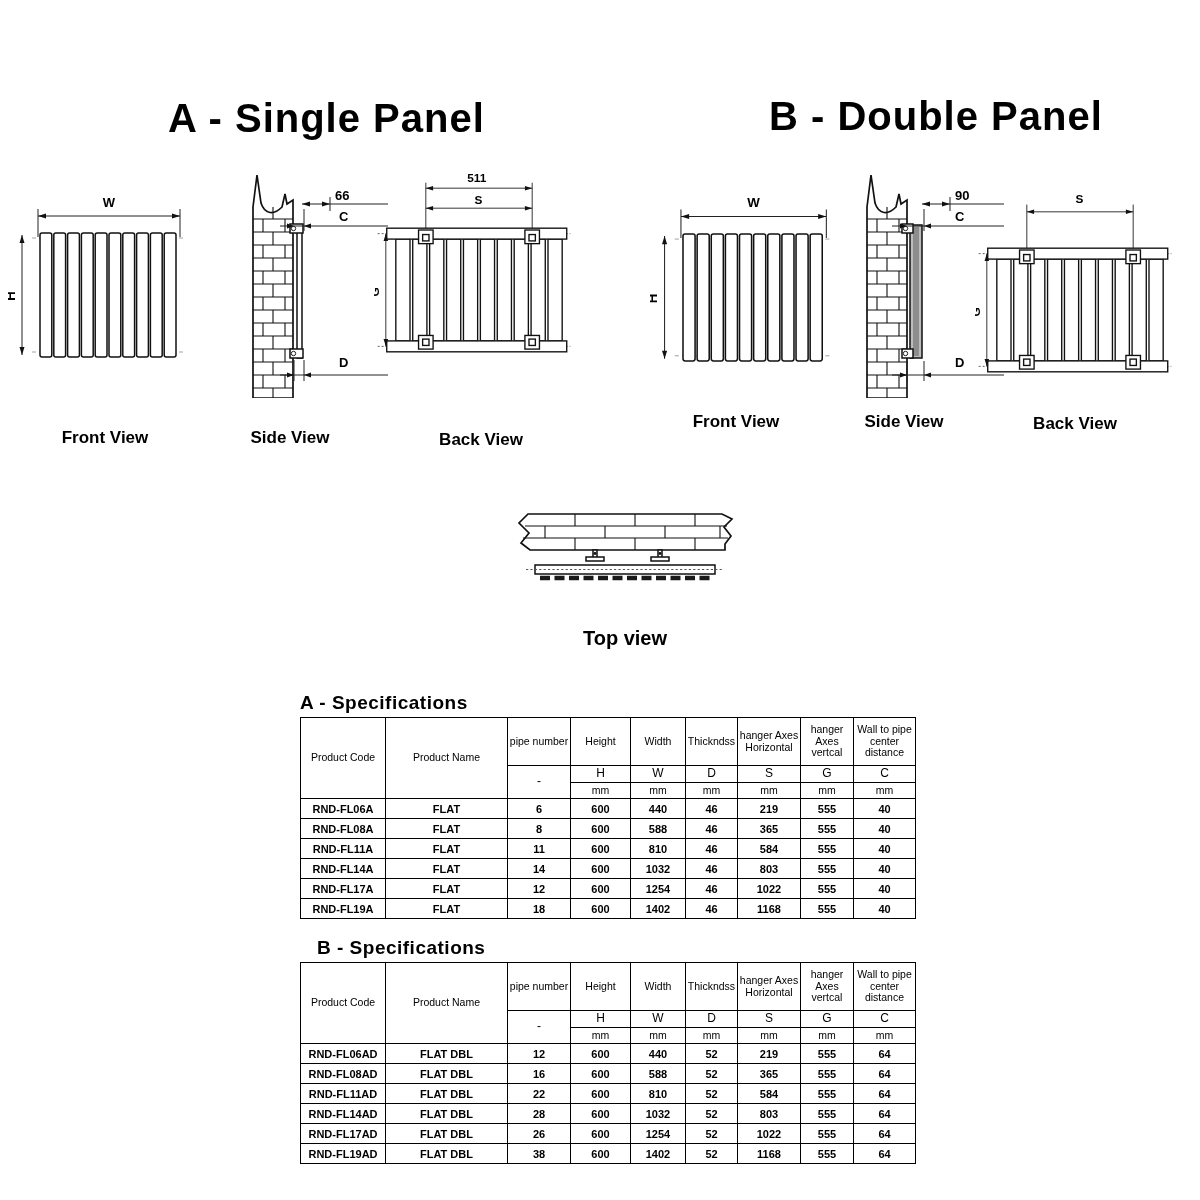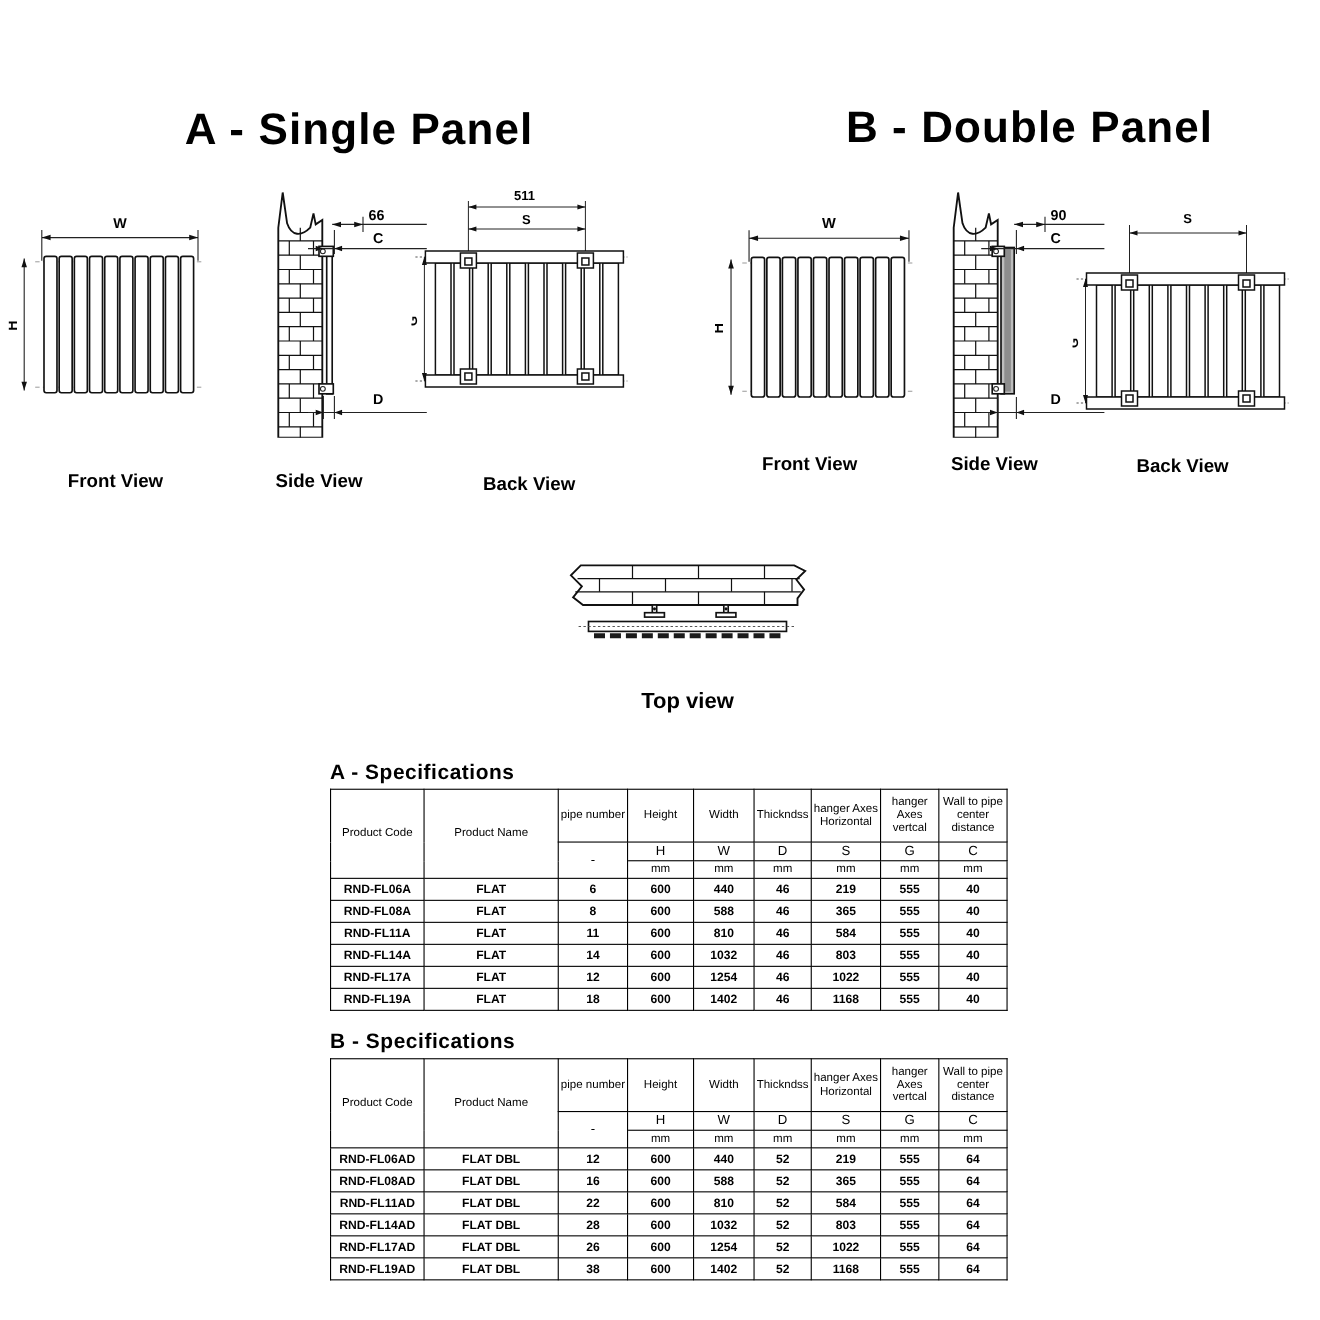--- a/index.html
+++ b/index.html
@@ -369,21 +369,21 @@
           <td>600</td>
           <td>1402</td>
           <td>46</td>
           <td>1168</td>
           <td>555</td>
           <td>40</td>
       </tr>
     </tbody>
   </table>
 
-  <div class="spec-title" style="left:300px;top:937px">B - Specifications</div>
+  <div class="spec-title" style="left:317px;top:937px">B - Specifications</div>
   <table class="spec" style="left:300px;top:962px">
     <colgroup>
       <col style="width:85px">
         <col style="width:122px">
         <col style="width:63px">
         <col style="width:60px">
         <col style="width:55px">
       <col style="width:52px">
         <col style="width:63px">
         <col style="width:53px">

